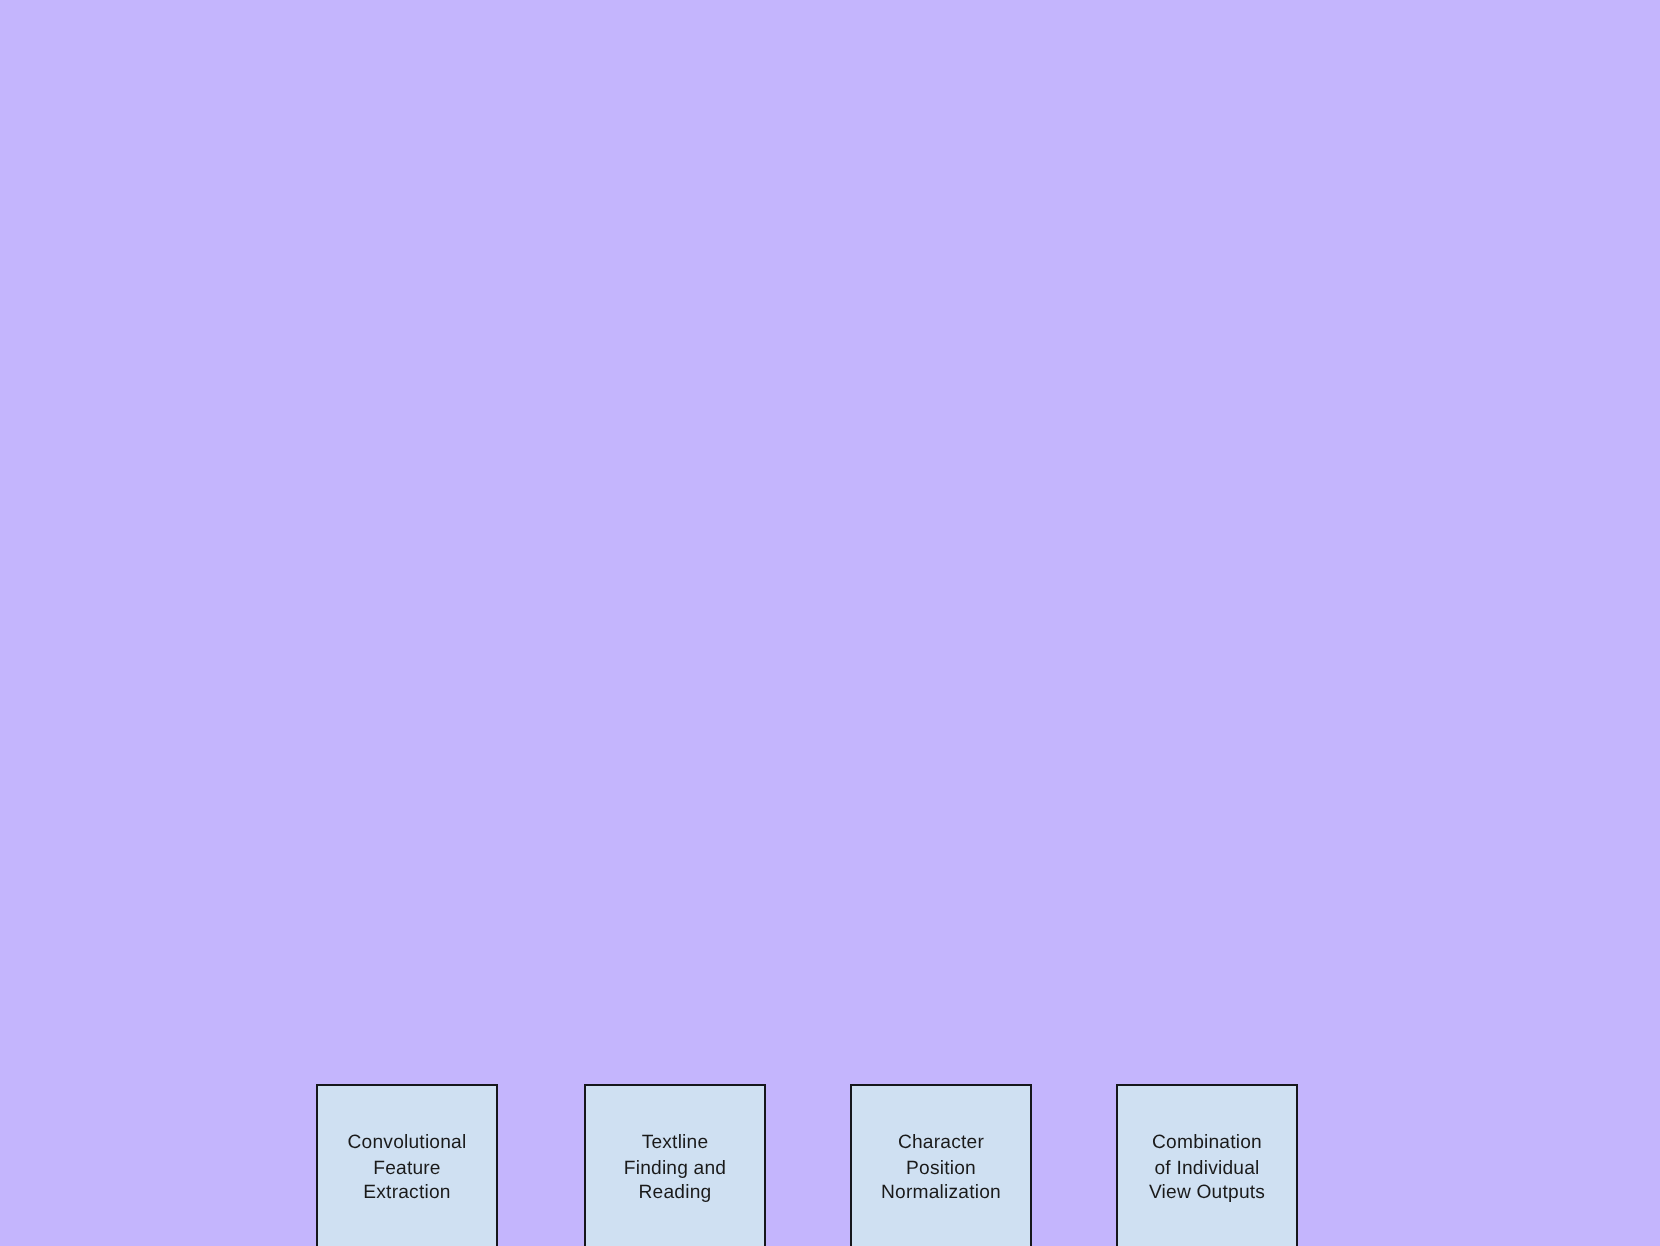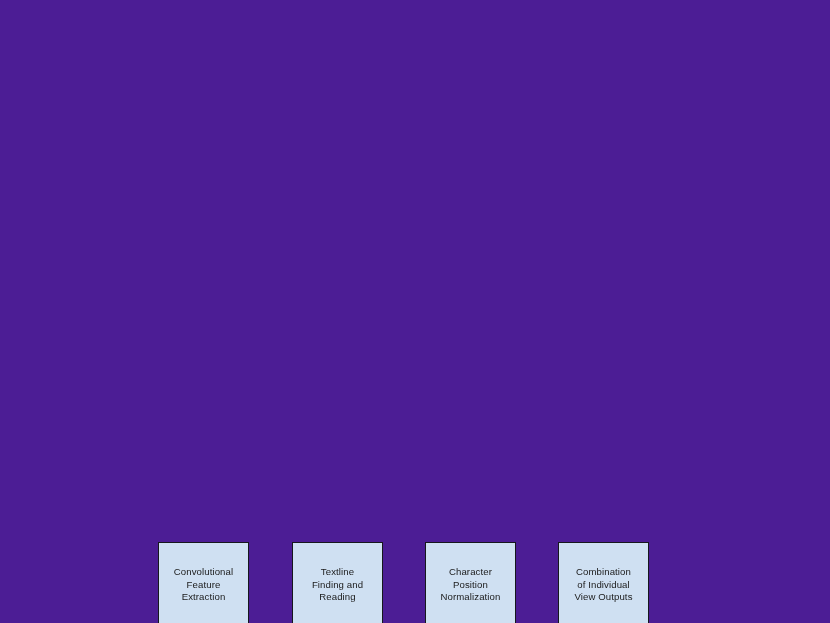--- a/index.html
+++ b/index.html
@@ -8,21 +8,21 @@
     padding: 0;
     background: #000000;
   }
   body {
     font-family: "Liberation Sans", sans-serif;
   }
   #canvas {
     position: relative;
     width: 830px;
     height: 623px;
-    background: #4c1d95;
+    background: #c4b5fd;
     overflow: hidden;
   }
   .stage-box {
     position: absolute;
     box-sizing: border-box;
     width: 91px;
     height: 90px;
     top: 542px;
     background: #cfe0f2;
     border: 1px solid #16171c;

